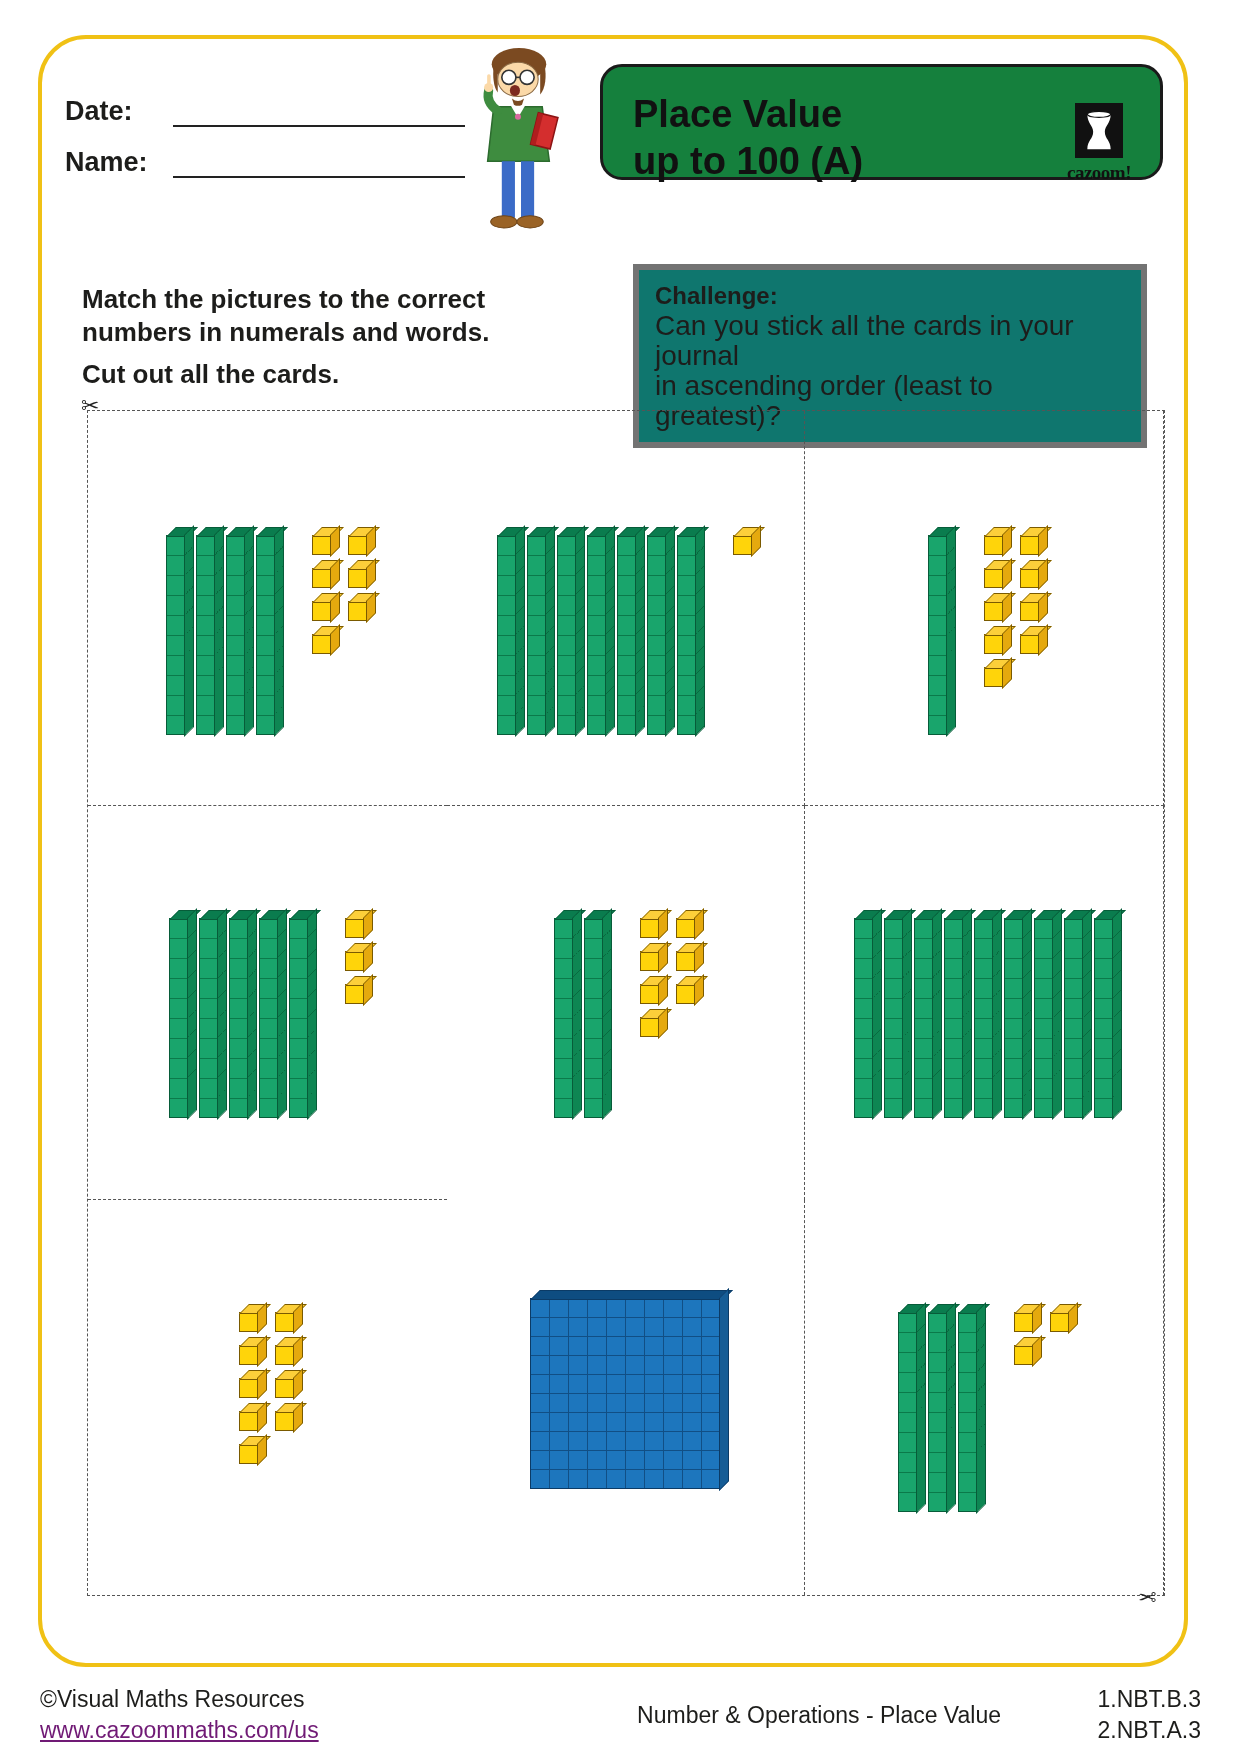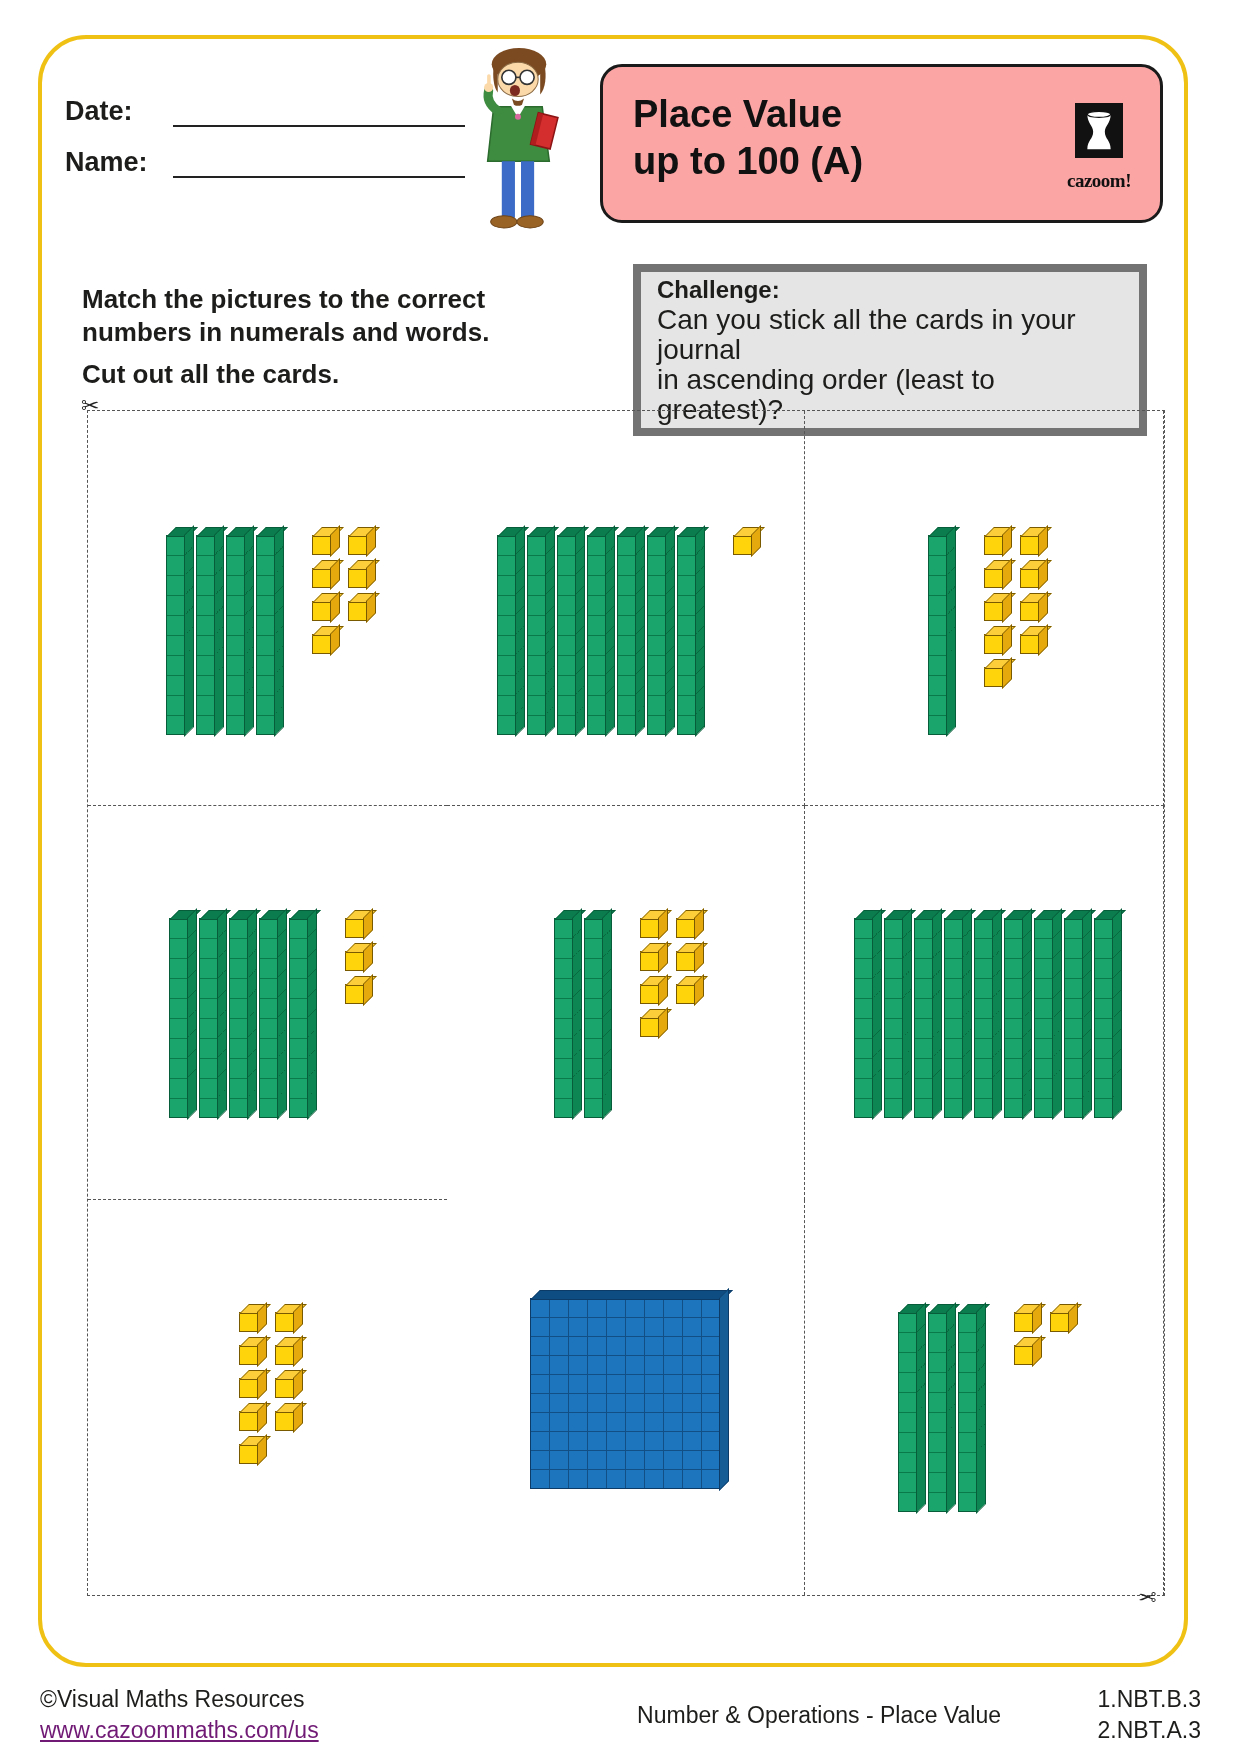--- a/index.html
+++ b/index.html
@@ -14,34 +14,34 @@
   
   .name-date { position:absolute; left:65px; top:96px; }
   .nd-row { display:flex; align-items:flex-end; margin-bottom:20px; }
   .nd-label { font-size:27px; font-weight:bold; width:108px; }
   .nd-line { display:inline-block; width:292px; height:30px; border-bottom:2.5px solid #222; }
 
   
   .teacher { position:absolute; left:452px; top:44px; width:138px; height:192px; }
 
   
-  .title-box { position:absolute; left:600px; top:64px; width:563px; height:159px;
-               background:#fca5a5; border:3px solid #1a1a1a; border-radius:22px; }
+  .title-box { position:absolute; left:600px; top:64px; width:563px; height:116px;
+               background:#15803d; border:3px solid #1a1a1a; border-radius:22px; }
   .title-text { position:absolute; left:30px; top:24px; font-size:38px; font-weight:bold; line-height:47px; color:#111; }
   .logo { position:absolute; right:26px; top:36px; width:70px; text-align:center; }
   .logo-square { width:48px; height:55px; background:#111; margin:0 auto; display:flex; align-items:center; justify-content:center; }
-  .logo-text { font-family:"Liberation Serif","DejaVu Serif",serif; font-weight:bold; font-size:19px; color:#111; margin-top:12px; letter-spacing:-0.5px; }
+  .logo-text { font-family:"Liberation Serif","DejaVu Serif",serif; font-weight:bold; font-size:19px; color:#111; margin-top:4px; letter-spacing:-0.5px; }
 
   
   .instructions { position:absolute; left:82px; top:283px; width:520px; font-size:26px; font-weight:bold; line-height:33px; }
   .instructions p + p { margin-top:9px; }
 
   
   .challenge-box { position:absolute; left:633px; top:264px; width:514px; min-height:114px;
-                   border:8px solid #737373; background:#e5e5e5; padding:3px 16px; }
+                   border:6px solid #737373; background:#0f766e; padding:11px 16px; }
   .challenge-label { font-size:24px; font-weight:bold; line-height:30px; }
   .challenge-text  { font-size:28px; font-weight:normal; line-height:30px; }
 
   
   .grid { position:absolute; left:87px; top:410px; width:1078px; height:1186px;
           border:1px dashed #555; display:grid;
           grid-template-columns:repeat(3,1fr); grid-template-rows:repeat(3,1fr); }
   .cell { position:relative; border-right:1px dashed #555; border-bottom:1px dashed #555;
           display:flex; justify-content:center; align-items:flex-start; }
   .cell:nth-child(3n) { border-right:none; }

